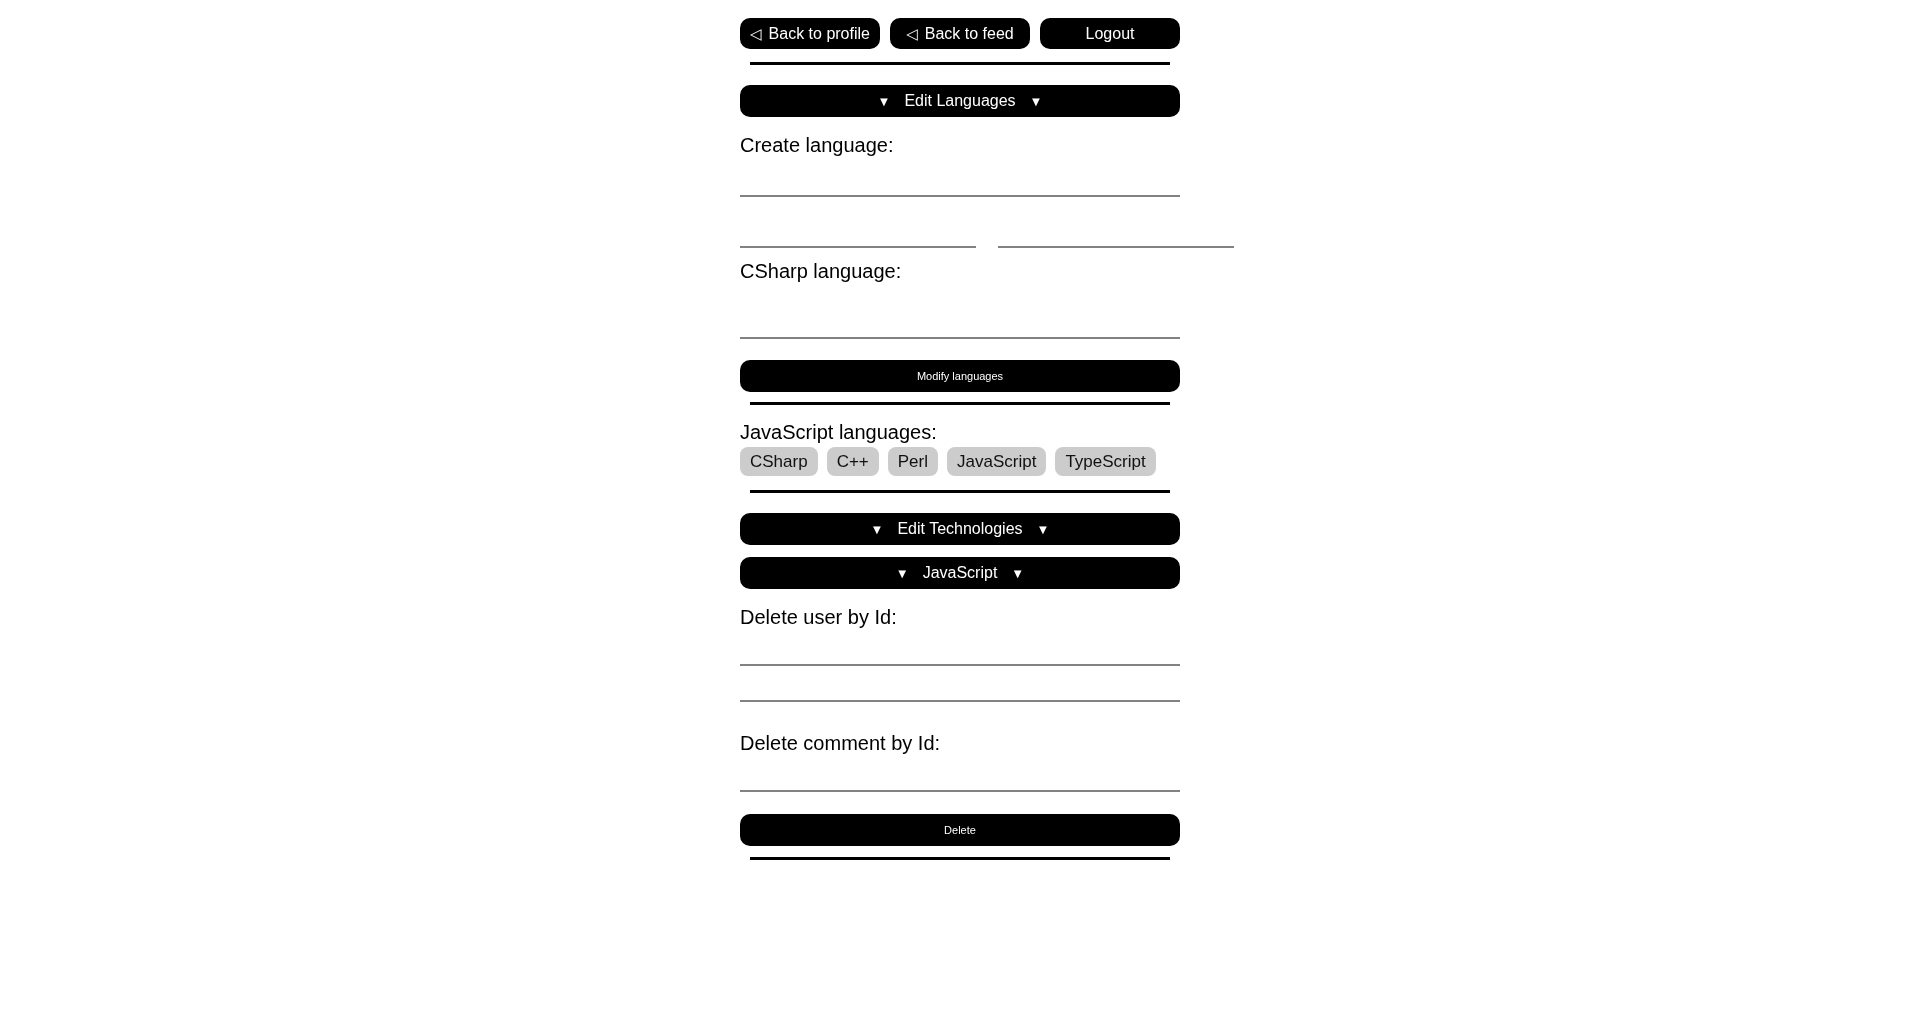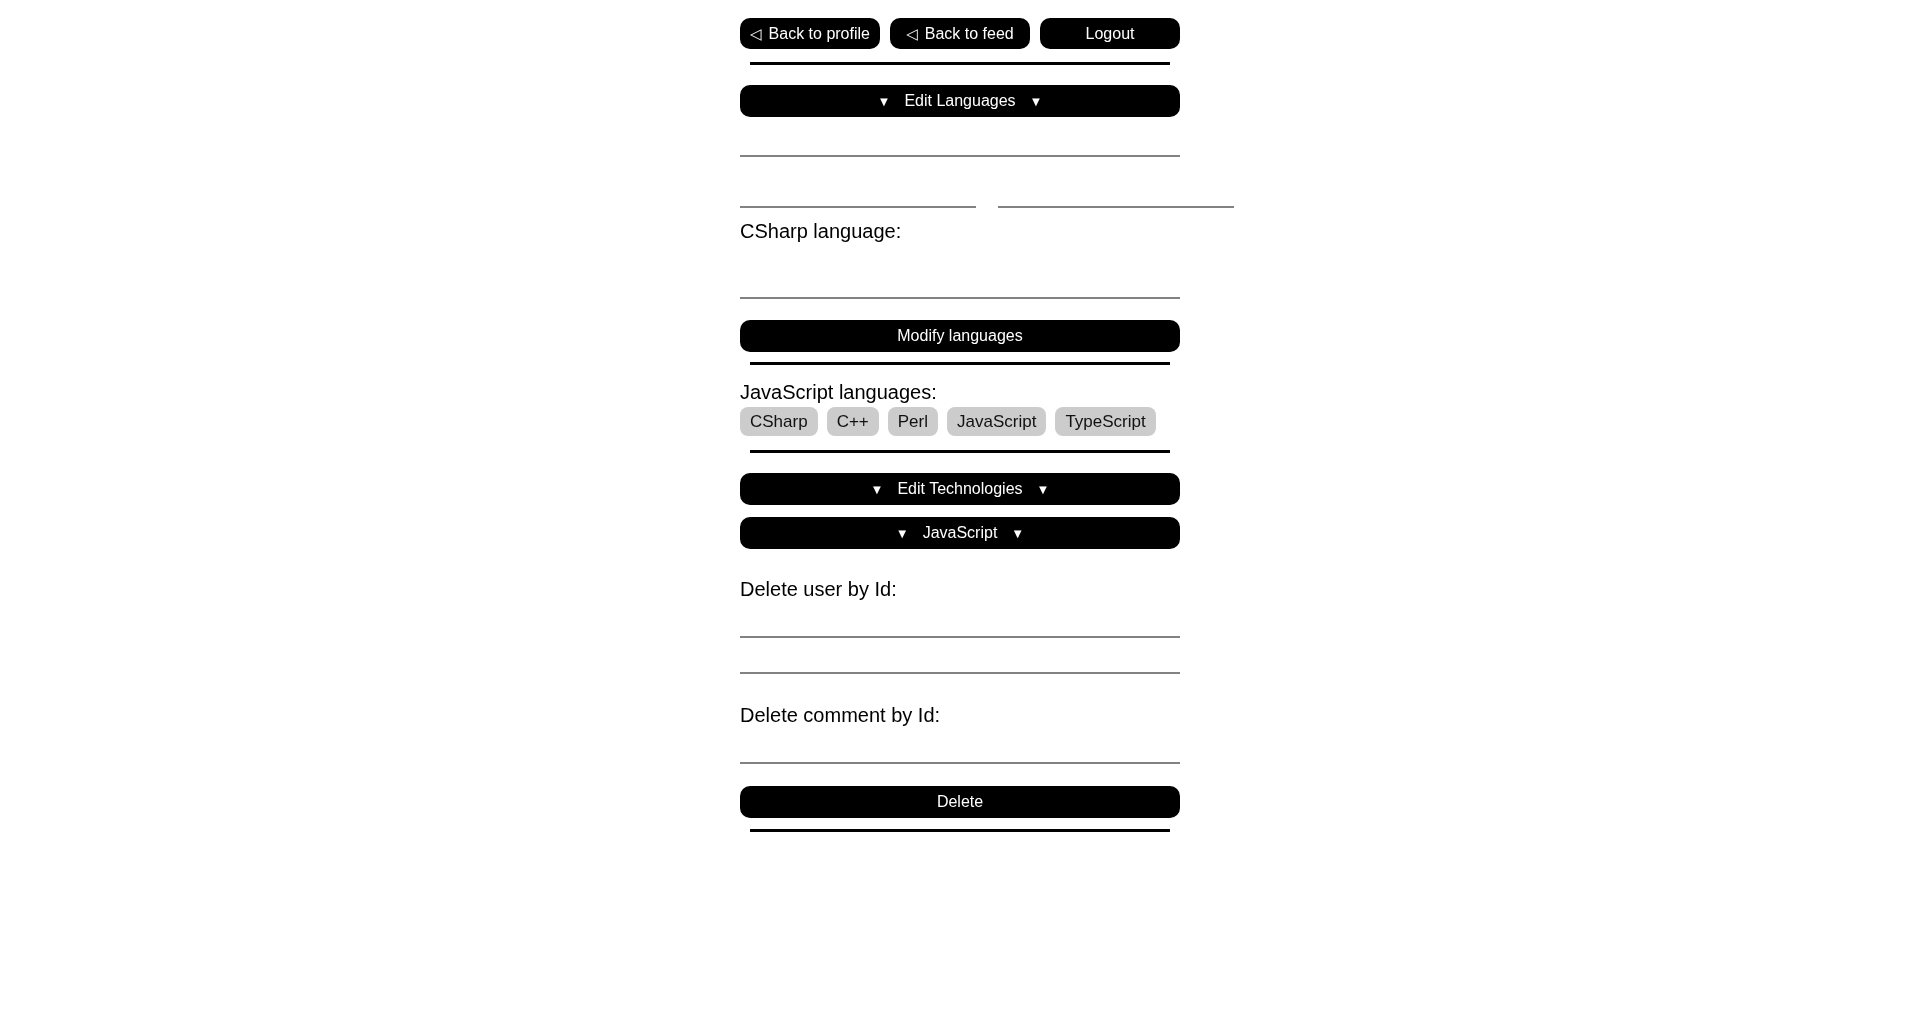--- a/index.html
+++ b/index.html
@@ -35,21 +35,21 @@
   .nav-row {
     display: flex;
     justify-content: space-between;
   }
   .nav-row .btn { width: 140px; height: 31px; }
   .btn-icon { margin-right: 7px; font-size: 15px; }
   .btn-icon:empty { display: none; }
   .tri { font-size: 13px; }
   .collapse-btn { width: 100%; margin-top: 20px; }
   .collapse-btn .collapse-label { margin: 0 14px; }
-  .wide-btn { width: 100%; font-size: 16px; }
+  .wide-btn { width: 100%; font-size: 11px; }
   .modify-btn { margin-top: 21px; }
   .delete-btn { margin-top: 22px; }
   
   .hr-thick {
     border: none;
     height: 3px;
     background: #000000;
     width: 420px;
     margin: 13px auto 0;
   }
@@ -78,21 +78,21 @@
     border-radius: 0;
   }
   .update-row {
     display: flex;
     gap: 22px;
     margin-top: 25px;
   }
   .update-row .line-input { margin-top: 0; flex: 1; width: auto; }
   .label-delete-lang { margin-top: 11px; }
   .delete-lang-input { margin-top: 30px; }
-  .label-del-user { margin-top: 28px; }
+  .label-del-user { margin-top: 16px; }
   .del-user-input { margin-top: 11px; }
   .label-del-post { margin-top: 29px; }
   .del-post-input { margin-top: 10px; }
   .label-del-comment { margin-top: 29px; }
   .del-comment-input { margin-top: 11px; }
   
   .avail-label { margin-top: 15px; }
   .tags {
     margin-top: 3px;
     display: flex;
@@ -131,20 +131,21 @@
   </div>
 
   <hr class="hr-thick">
 
   <button class="btn collapse-btn">
     <span class="tri">▼</span>
     <span class="collapse-label">Edit Languages</span>
     <span class="tri">▼</span>
   </button>
 
+  <div class="field-label">Create language:</div>
   <input class="line-input" type="text" style="">
 
   <div class="update-row">
     <input class="line-input" type="text" style="">
     <input class="line-input" type="text" style="">
   </div>
 
   <div class="field-label label-delete-lang">CSharp language:</div>
   <input class="line-input delete-lang-input" type="text" style="">
 

